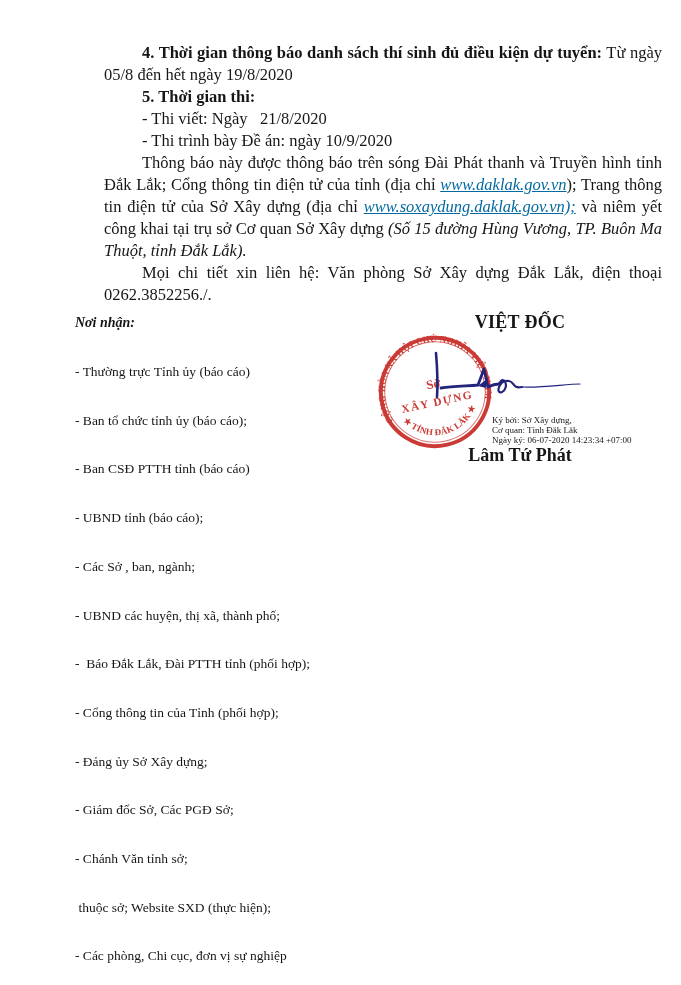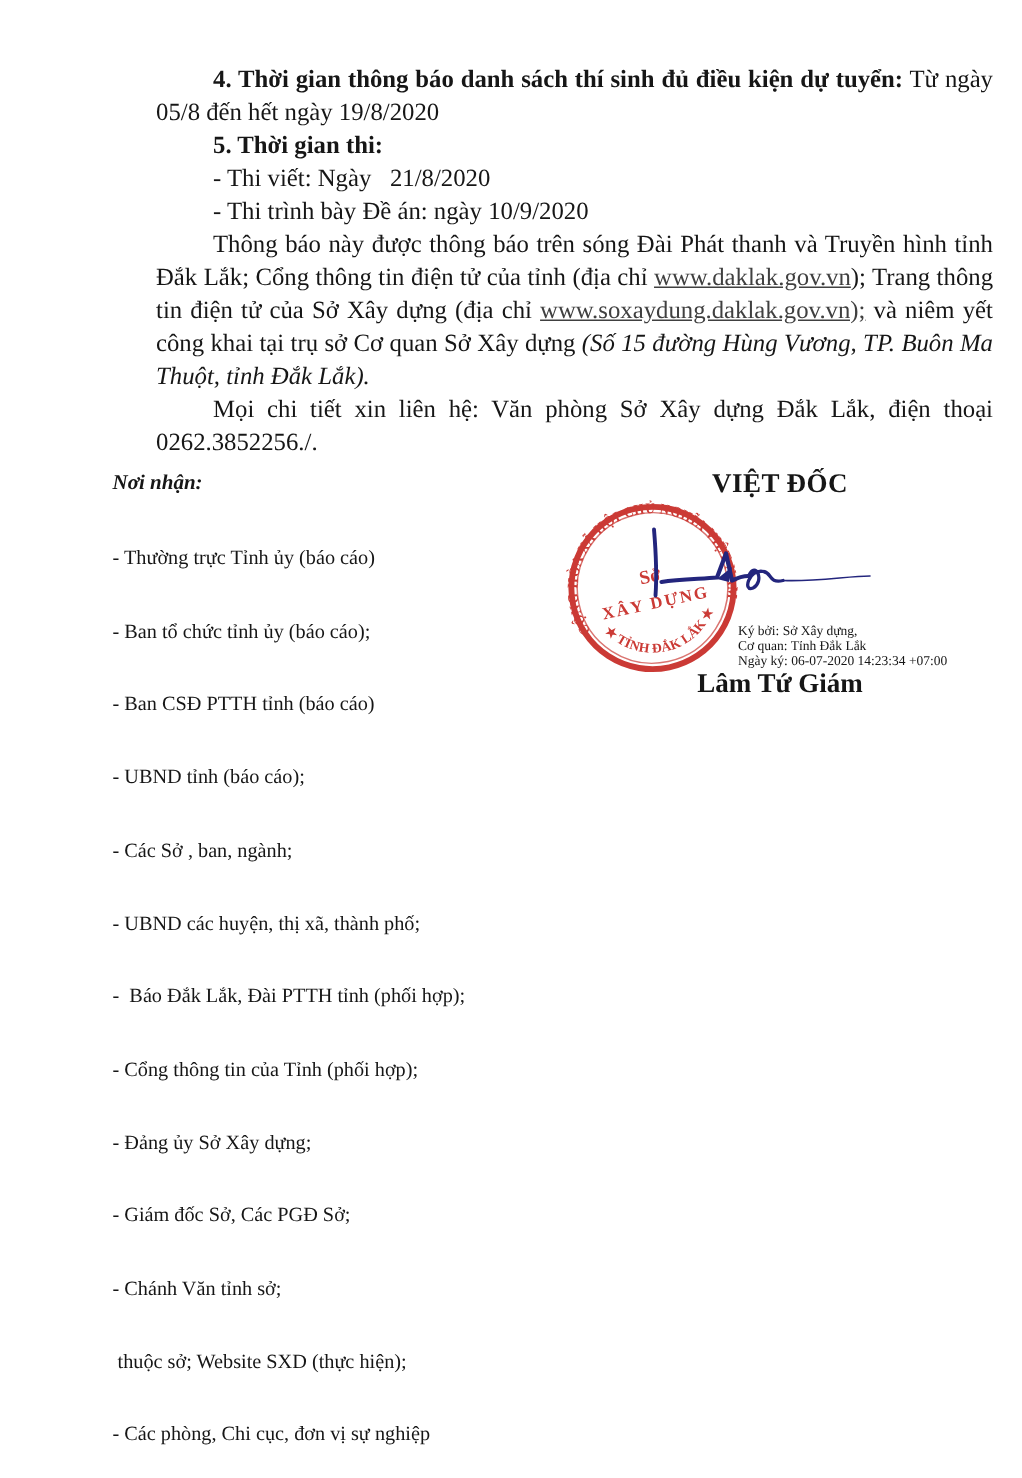--- a/index.html
+++ b/index.html
@@ -19,22 +19,23 @@
     margin:0;
     font-size:16.5px;
     line-height:22px;
     text-align:justify;
   }
   .indent { text-indent:38px; }
   .bold { font-weight:bold; }
   .sp2 { margin-top:2px; }
   .pre { white-space:pre-wrap; }
   .doc-link {
+    font-style:italic;
     text-decoration:underline;
-    color:#404040;
+    color:#0369a1;
   }
   .italic { font-style:italic; }
 
   .footer {
     position:absolute;
     top:315px; left:0;
     width:579px; height:320px;
   }
   .recipients {
     position:absolute;
@@ -153,17 +154,17 @@
       </g>
       <polygon points="60,41 70,33 68,43" fill="#23257d"></polygon>
     </svg>
 
     <div class="digital">
       <div>Ký bởi: Sở Xây dựng,</div>
       <div>Cơ quan: Tỉnh Đắk Lắk</div>
       <div>Ngày ký: 06-07-2020 14:23:34 +07:00</div>
     </div>
 
-    <div class="sig-name">Lâm Tứ Giám</div>
+    <div class="sig-name">Lâm Tứ Phát</div>
 
   </div>
 
 </div>
 
 </body></html>

